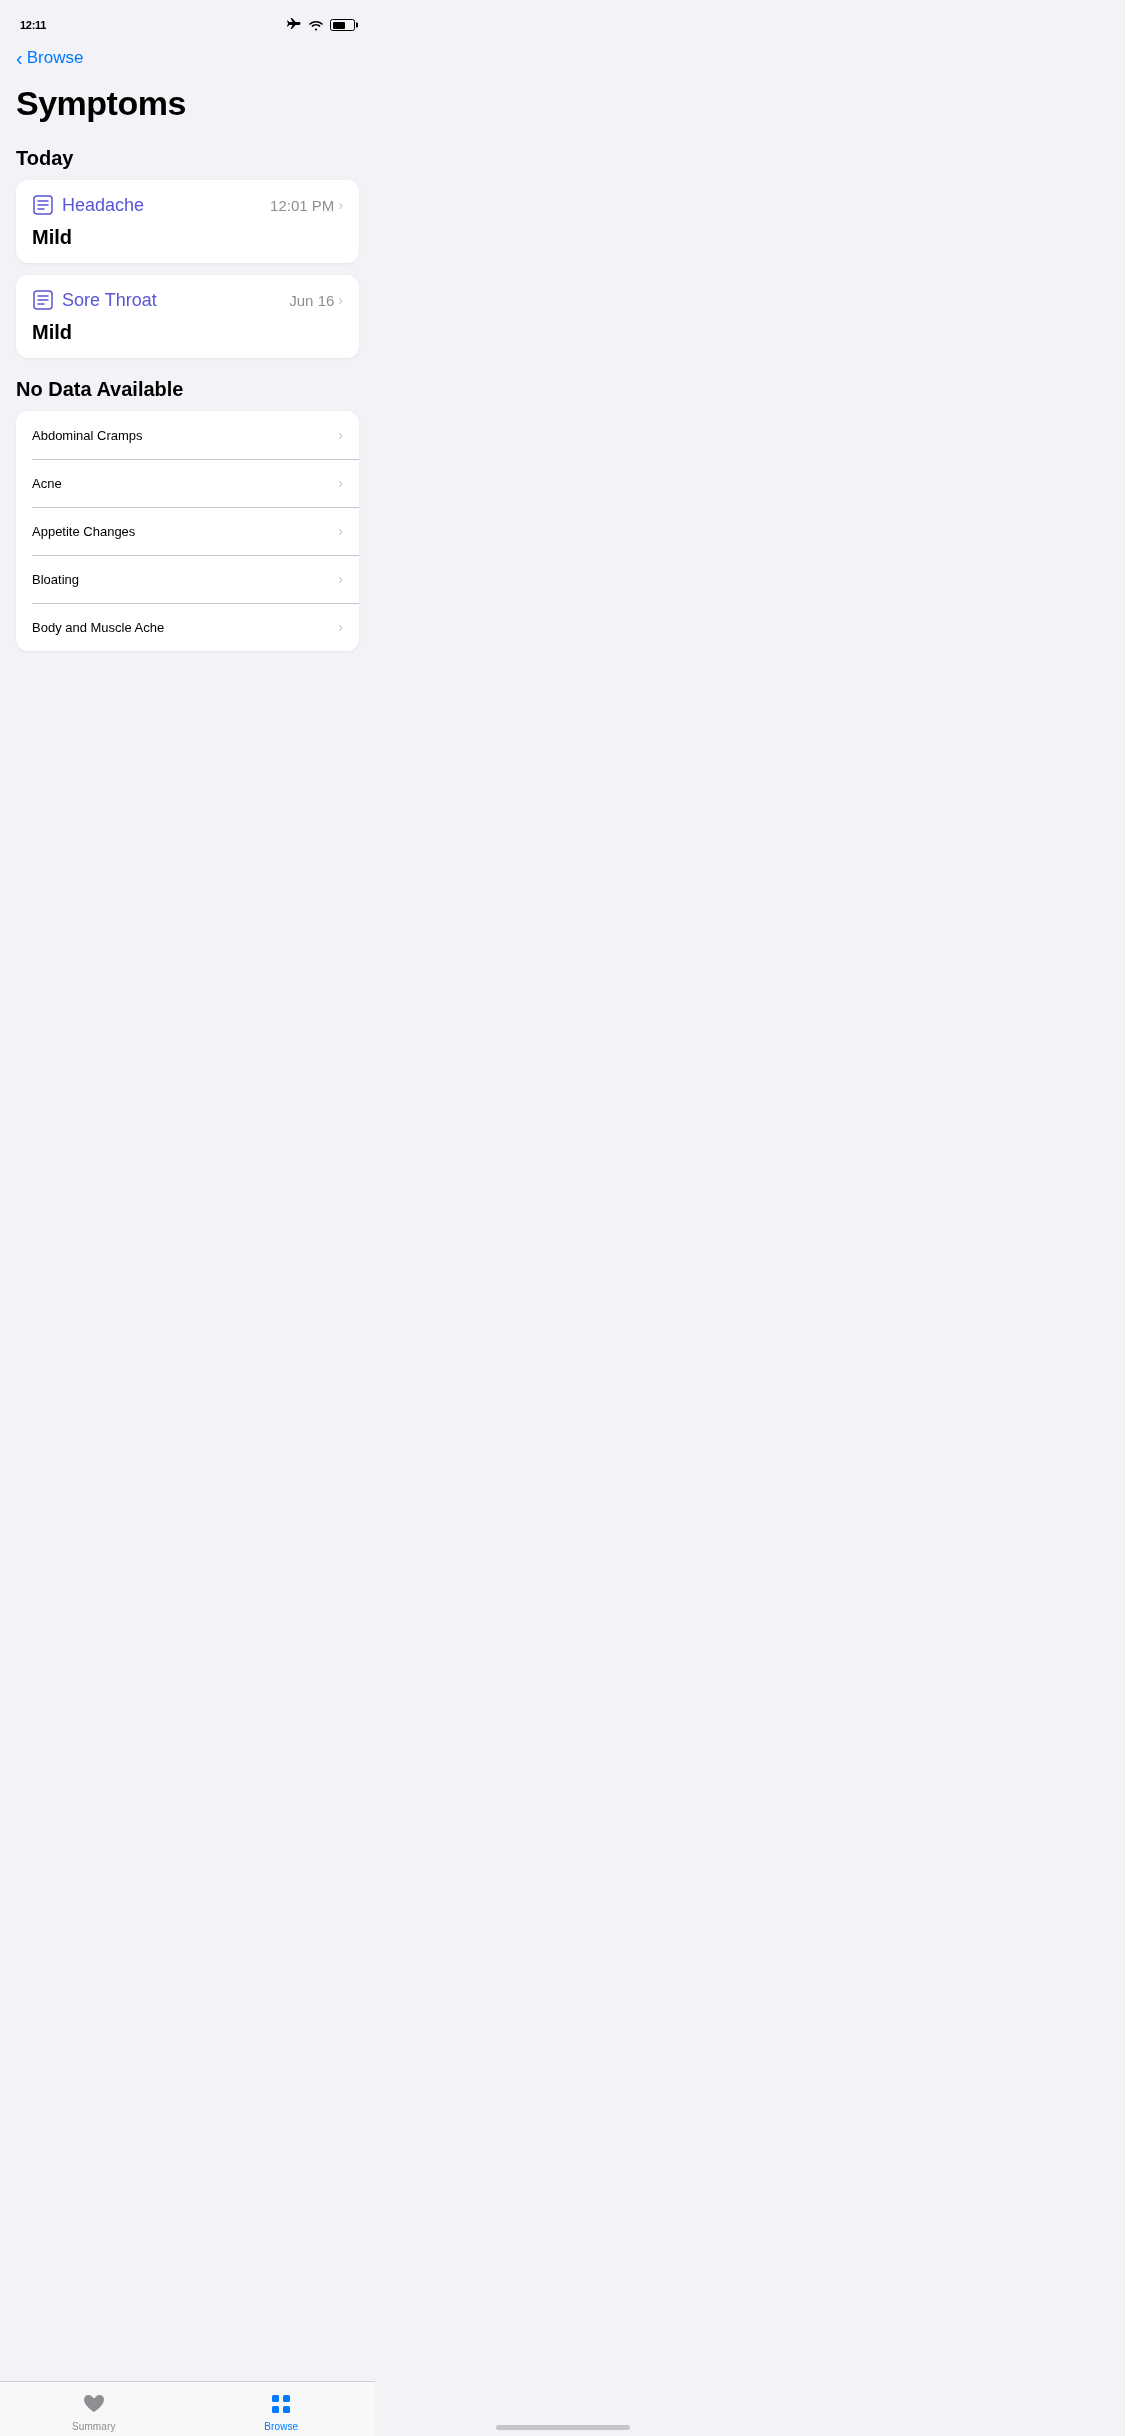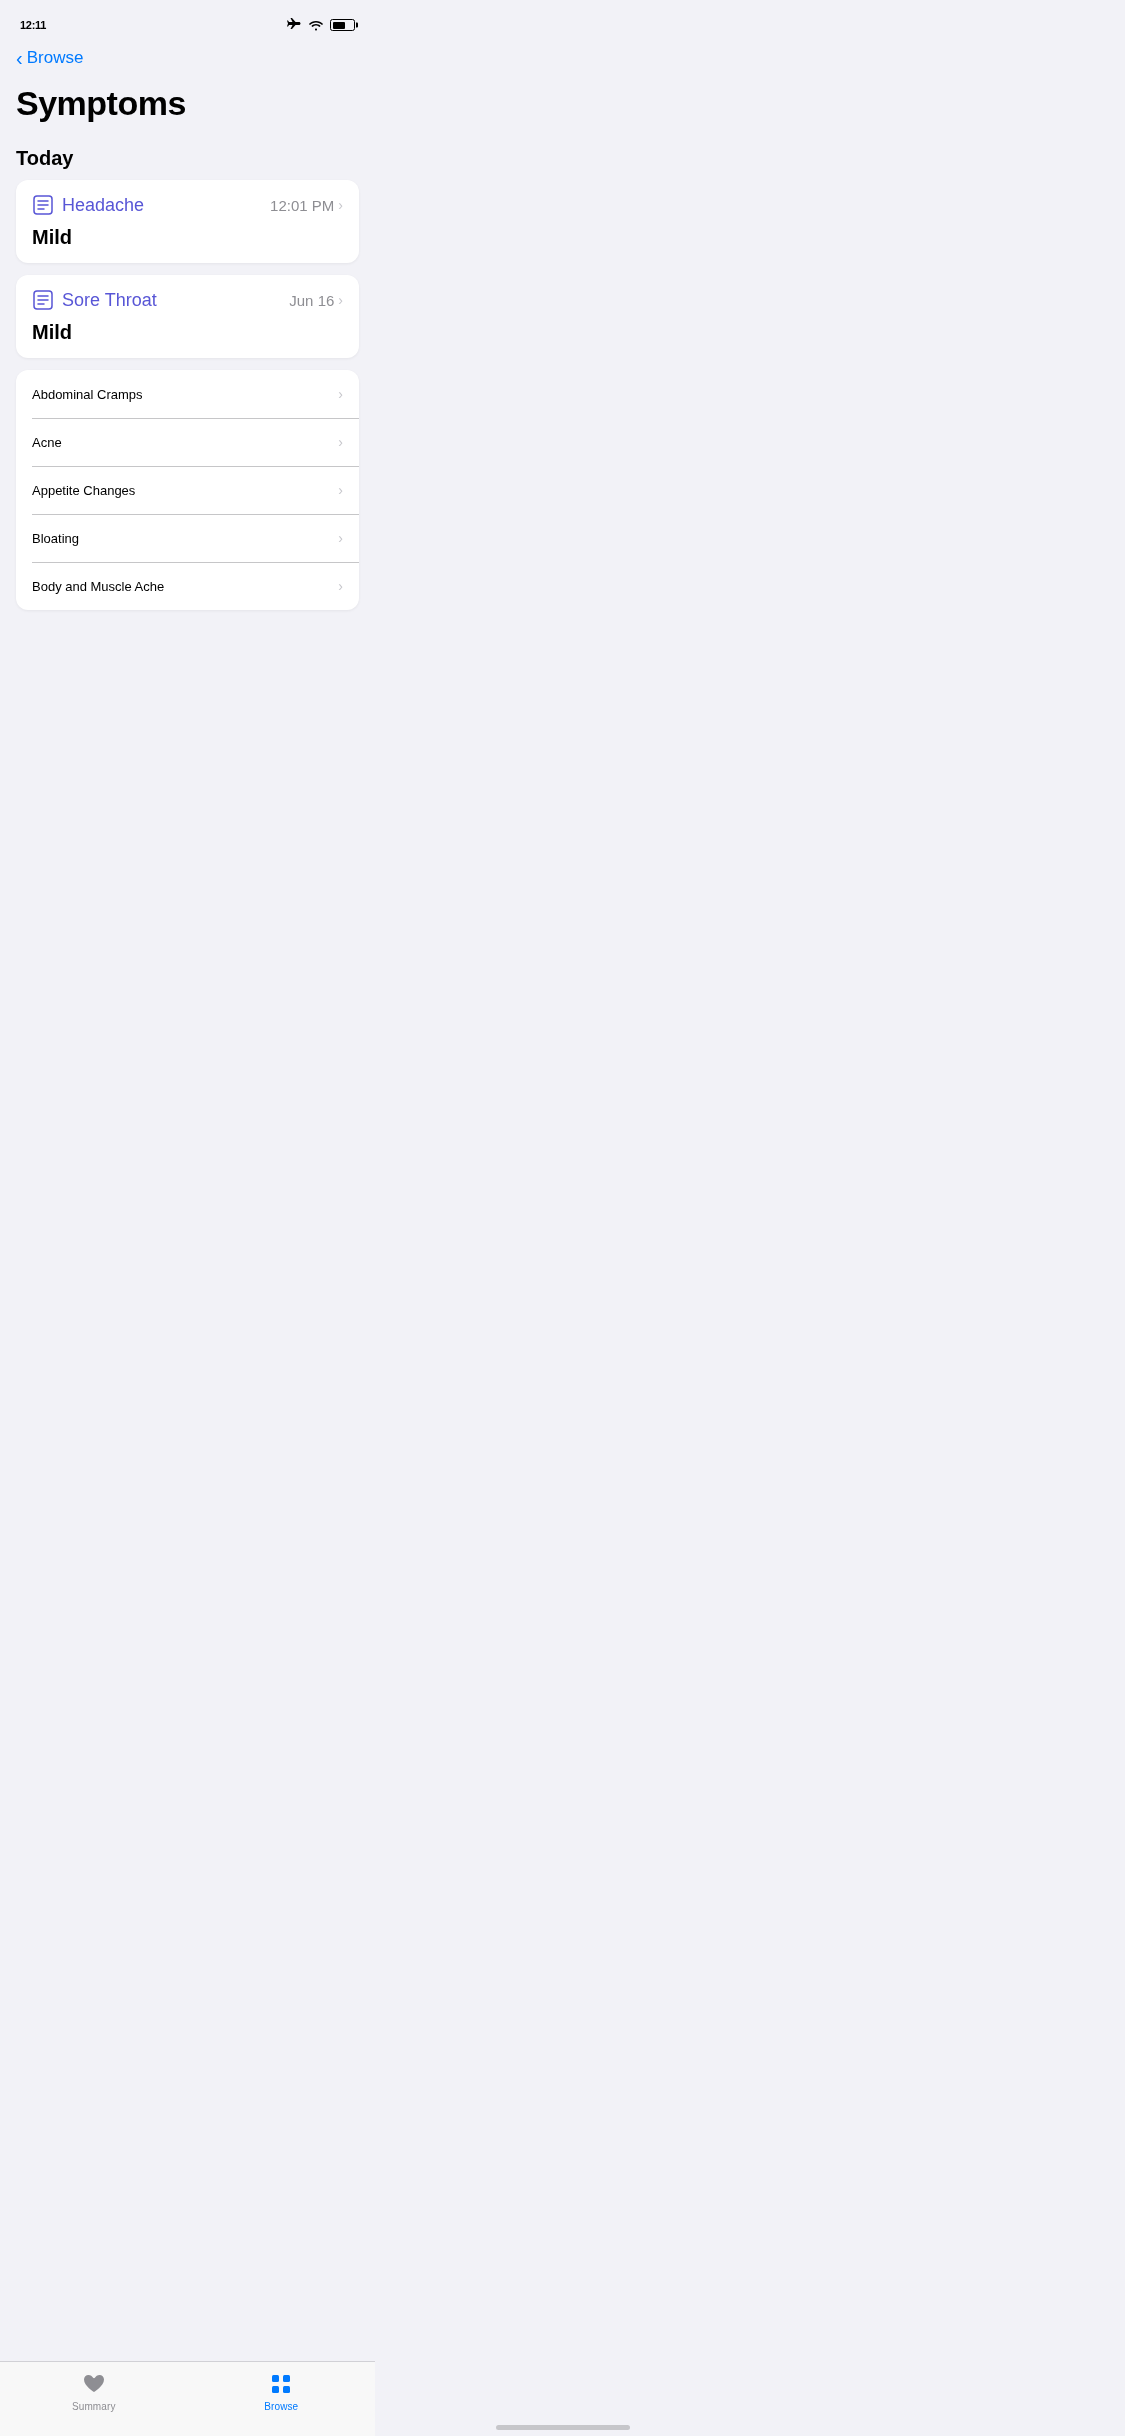--- a/index.html
+++ b/index.html
@@ -208,21 +208,20 @@
     }
 
     .tab-bar {
       position: fixed;
       bottom: 0;
       left: 0;
       width: 375px;
       background: rgba(248, 248, 248, 0.95);
       border-top: 0.5px solid #d1d1d6;
       display: flex;
-      padding-bottom: 20px;
     }
 
     .tab-item {
       flex: 1;
       display: flex;
       flex-direction: column;
       align-items: center;
       padding: 8px 0 4px 0;
       cursor: pointer;
     }
@@ -330,20 +329,21 @@
       </div>
       <div class="card-time">
         <span>Jun 16</span>
         <span class="card-chevron">›</span>
       </div>
     </div>
     <div class="card-value">Mild</div>
   </div>
 
   <div class="no-data-section">
+    <h2 class="section-header">No Data Available</h2>
 
     <div class="list-card">
 
       <div class="list-item">
         <span class="list-item-label">Abdominal Cramps</span>
         <span class="list-chevron">›</span>
       </div>
 
       <div class="list-item">
         <span class="list-item-label">Acne</span>

